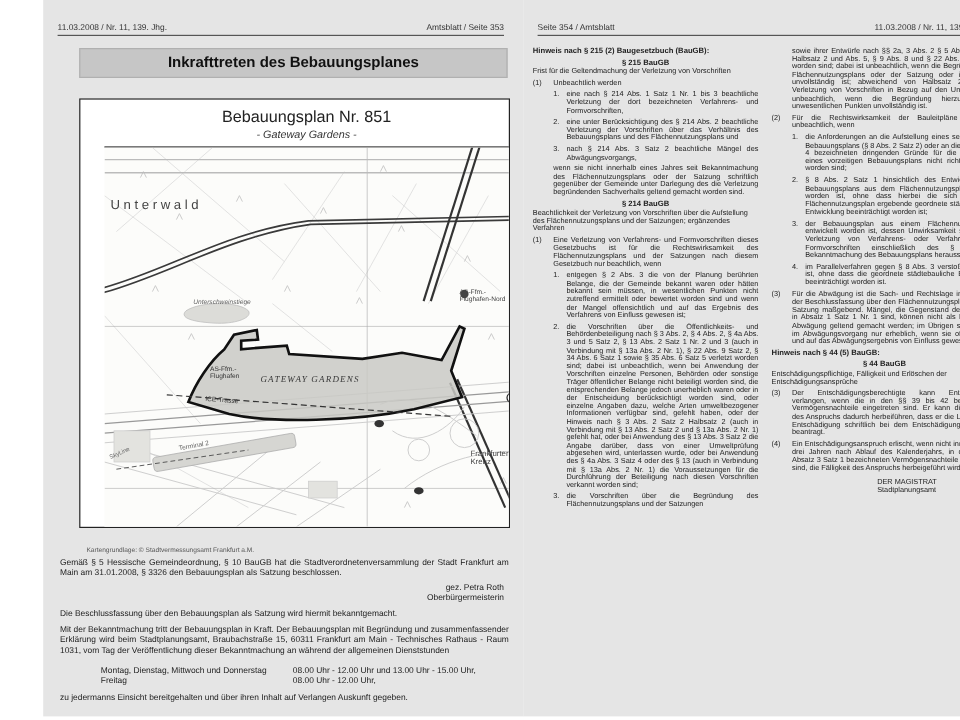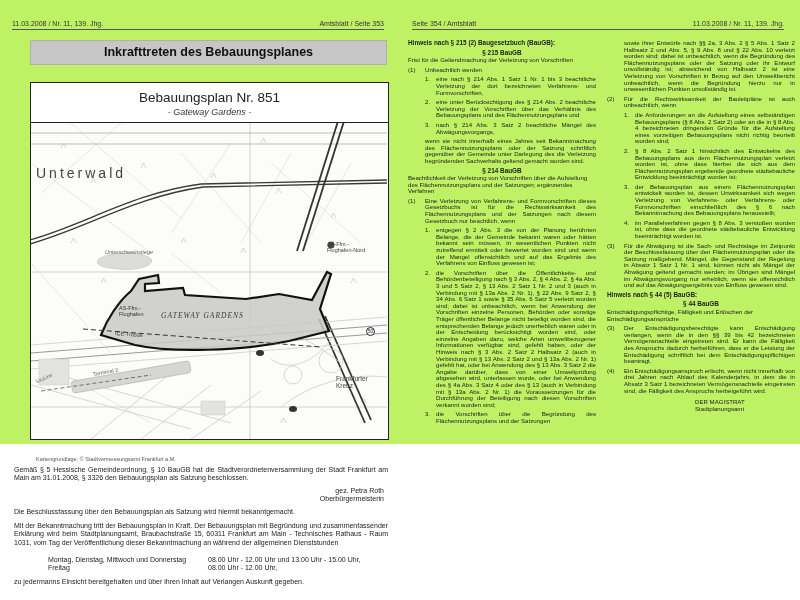--- a/index.html
+++ b/index.html
@@ -1,32 +1,32 @@
 <!DOCTYPE html>
 <html><head>
 <meta charset="utf-8">
 <style>
   * { box-sizing: border-box; margin: 0; padding: 0; }
   html,body { width:800px; height:600px; background:#ffffff; font-family:"Liberation Sans",sans-serif; color:#222; overflow:hidden; }
-  .page { position:absolute; top:0; height:444px; background:#bef264; }
+  .page { position:absolute; top:0; height:597px; background:#e5e5e5;margin-left:36px; }
   #left-page { left:0; width:400px; }
   #right-page { left:400px; width:400px; }
 
   .pg-header { position:absolute; top:20px; left:12px; right:16px; display:flex; justify-content:space-between; font-size:7px; color:#333; border-bottom:1px solid #555; padding-bottom:2px; }
 
   
   .title-box { position:absolute; top:40px; left:30px; width:357px; background:#c6c6c6; border:1px solid #b0b0b0; text-align:center; font-weight:bold; font-size:12.5px; padding:4px 0 5px; color:#111; }
-  .map-frame { position:absolute; top:82px; left:30px; width:359px; border:1.5px solid #222; background:#fff; }
+  .map-frame { position:absolute; top:82px; left:30px; width:359px; border:1.5px solid #222; background:#fff;padding-left:20px; }
   .map-title { text-align:center; border-bottom:1.5px solid #222; padding:7px 0 5px; }
   .map-title .t1 { font-size:13.5px; color:#222; }
   .map-title .t2 { font-size:9px; color:#333; margin-top:2px;font-style:italic; }
   .map-body { position:relative; height:316px; background:#fcfcfa; overflow:hidden; }
   .map-body svg { position:absolute; left:0; top:0; }
   .mlabel { position:absolute; color:#555; white-space:nowrap; }
-  .lbl-unterwald { left:5px; top:42px; font-size:14px; letter-spacing:3px; color:#444; }
+  .lbl-unterwald { left:5px; top:42px; font-size:11px; letter-spacing:3px; color:#444; }
   .lbl-frankfurt { left:22px; top:82px; font-size:11px; color:#666; word-spacing:40px; }
   .lbl-unterschweinstiege { left:74px; top:126px; font-size:5.5px; font-style:italic; color:#666; }
   .lbl-as-nord { left:296px; top:118px; font-size:5.5px; line-height:6px; color:#444; }
   .lbl-as-sued { left:88px; top:182px; font-size:5.5px; line-height:6px; color:#333; }
   .lbl-gateway { left:130px; top:188px; font-size:7.5px; font-style:italic; letter-spacing:1px; color:#3a3a3a;font-family:Liberation Serif, serif; }
   .lbl-ice { left:84px; top:208px; font-size:5.5px; color:#333; transform:rotate(4deg); }
   .lbl-terminal { left:62px; top:246px; font-size:5.5px; color:#666; transform:rotate(-10deg); }
   .lbl-skyline { left:4px; top:252px; font-size:5px; color:#666; transform:rotate(-24deg); }
   .lbl-kreuz { left:305px; top:252px; font-size:6.5px; line-height:7px; color:#444; }
   .badge { position:absolute; width:9px; height:9px; border:1px solid #222; border-radius:50%; background:#fff; font-size:4.5px; line-height:7px; text-align:center; color:#111; }

